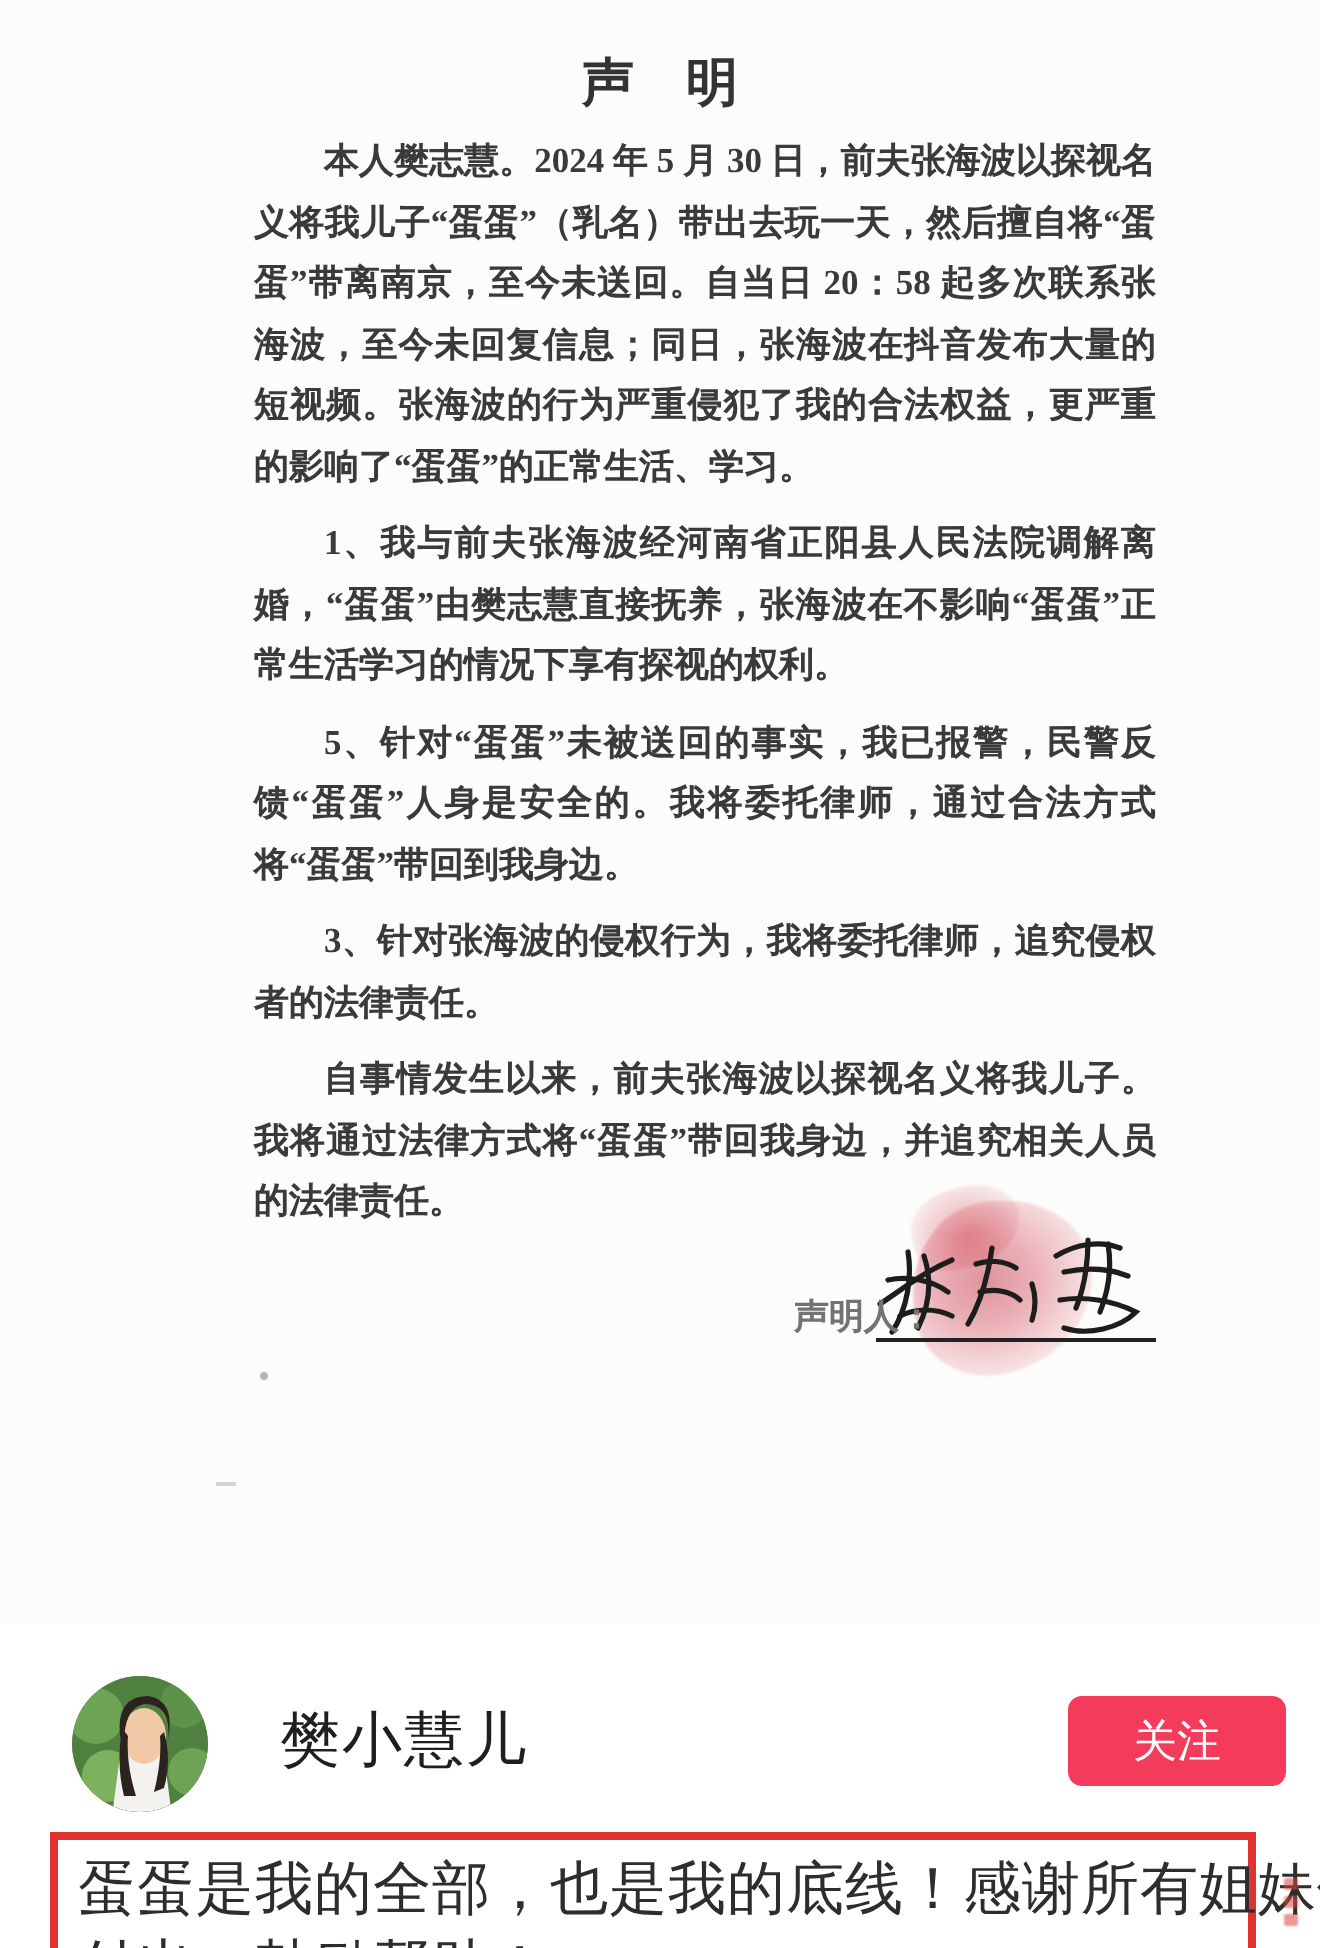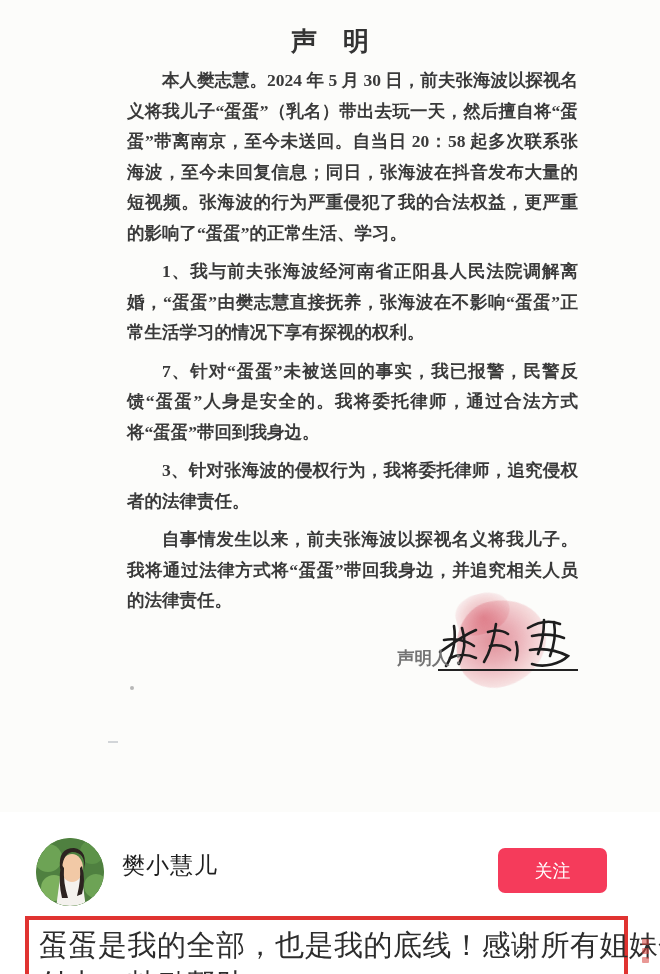--- a/index.html
+++ b/index.html
@@ -63,27 +63,27 @@
 
   
   .profile{
     position:absolute;left:0;top:812px;width:660px;height:104px;background:#ffffff;
   }
   .avatar{
     position:absolute;left:36px;top:26px;width:68px;height:68px;border-radius:50%;
     overflow:hidden;background:#5d8f46;
   }
   .username{
-    position:absolute;left:122px;top:38px;
-    font-size:23px;color:#1f1f1f;font-weight:500;letter-spacing:1px;
+    position:absolute;left:140px;top:38px;
+    font-size:30px;color:#1f1f1f;font-weight:500;letter-spacing:1px;
   }
   .follow-btn{
-    position:absolute;left:498px;top:36px;width:109px;height:45px;
+    position:absolute;left:534px;top:36px;width:109px;height:45px;
     background:#f53b5b;border:none;border-radius:7px;
-    color:#fff;font-size:18px;font-family:"Liberation Sans",sans-serif;
+    color:#fff;font-size:22px;font-family:"Liberation Sans",sans-serif;
     display:flex;align-items:center;justify-content:center;cursor:pointer;
   }
 
   
   .caption-box{
     position:absolute;left:25px;top:916px;width:603px;height:120px;
     background:#ffffff;border:4px solid #e03331;
     box-sizing:border-box;
     padding:6px 8px 0 10px;
   }
@@ -96,21 +96,21 @@
 </style>
 </head>
 <body>
 
 <div class="doc">
   <div class="doc-title">声　明</div>
 
   <div class="doc-body">
     <p>本人樊志慧。2024 年 5 月 30 日，前夫张海波以探视名义将我儿子“蛋蛋”（乳名）带出去玩一天，然后擅自将“蛋蛋”带离南京，至今未送回。自当日 20：58 起多次联系张海波，至今未回复信息；同日，张海波在抖音发布大量的短视频。张海波的行为严重侵犯了我的合法权益，更严重的影响了“蛋蛋”的正常生活、学习。</p>
     <p>1、我与前夫张海波经河南省正阳县人民法院调解离婚，“蛋蛋”由樊志慧直接抚养，张海波在不影响“蛋蛋”正常生活学习的情况下享有探视的权利。</p>
-    <p>7、针对“蛋蛋”未被送回的事实，我已报警，民警反馈“蛋蛋”人身是安全的。我将委托律师，通过合法方式将“蛋蛋”带回到我身边。</p>
+    <p>5、针对“蛋蛋”未被送回的事实，我已报警，民警反馈“蛋蛋”人身是安全的。我将委托律师，通过合法方式将“蛋蛋”带回到我身边。</p>
     <p>3、针对张海波的侵权行为，我将委托律师，追究侵权者的法律责任。</p>
     <p>自事情发生以来，前夫张海波以探视名义将我儿子。我将通过法律方式将“蛋蛋”带回我身边，并追究相关人员的法律责任。</p>
   </div>
 
   <div class="thumbprint"></div>
 
   <svg class="signature-svg" width="150" height="62" viewBox="0 0 150 62">
     <g fill="none" stroke="#1d1d1d" stroke-width="2.6" stroke-linecap="round">
       <path d="M8 38 C20 30, 30 22, 44 16"></path>
       <path d="M22 12 C24 24, 22 40, 14 52"></path>

